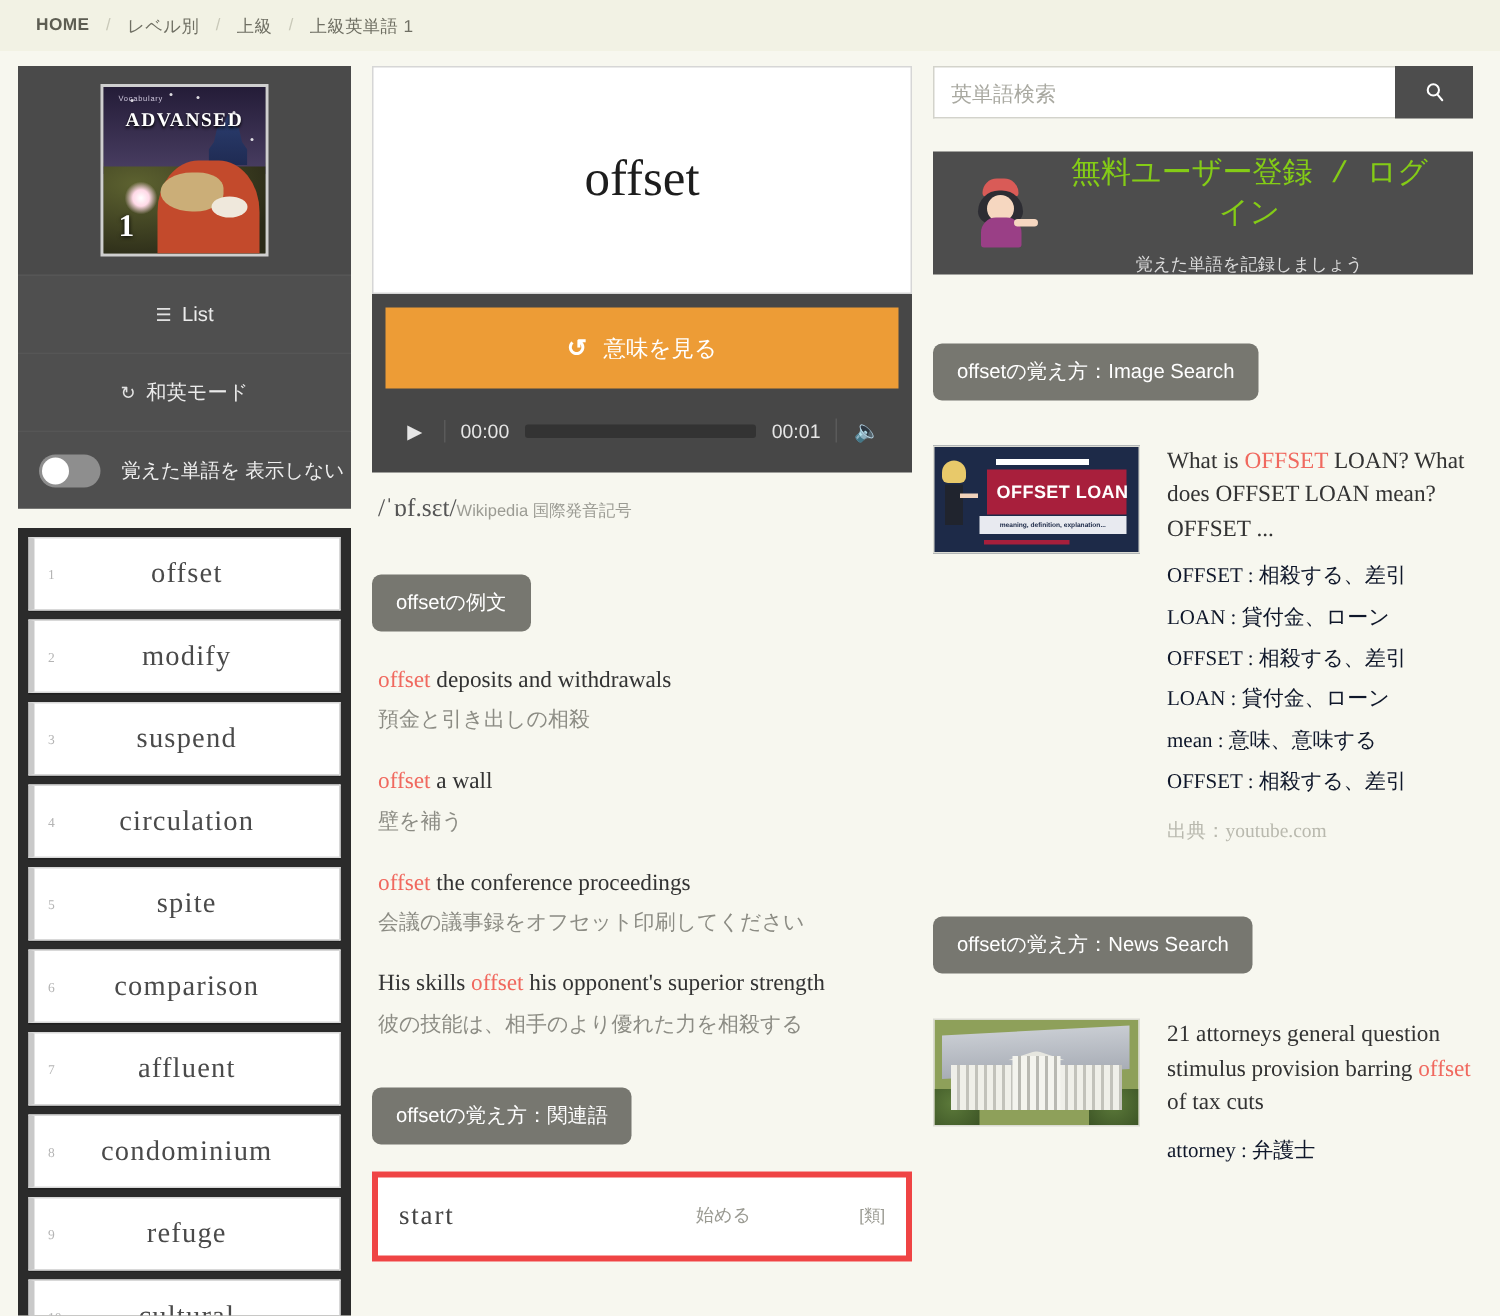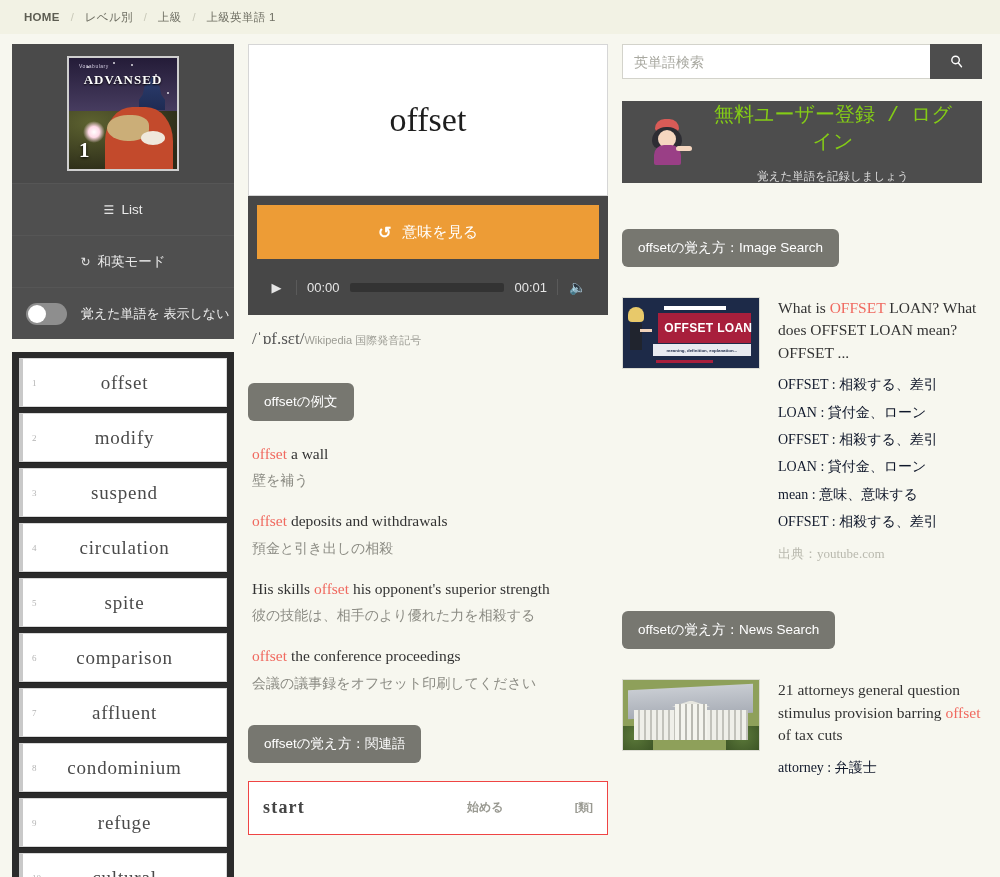--- a/index.html
+++ b/index.html
@@ -240,22 +240,21 @@
   }
   .ex-en .hl { color: #f0695f; }
   .ex-ja {
     font-size: 14px; color: #8c8c84;
     margin-top: 5px; line-height: 1.5;
     font-family: "Liberation Serif", serif;
   }
   .rel-table {
     margin-top: 18px;
     background: #fff;
-    border: 1px solid #ef4444;
-    font-weight: bold;
+    border: 4px solid #ef4444;
   }
   .rel-row {
     display: flex; align-items: center;
     height: 52px; padding: 0 14px;
   }
   .rel-w {
     flex: 1;
     font-family: "Liberation Serif", serif;
     font-size: 18px; color: #444; letter-spacing: 1.2px;
   }
@@ -532,34 +531,34 @@
 
     <div class="ipa-row">
       <span class="ipa">/ˈɒf.sɛt/</span>
       <span class="ipa-src">Wikipedia 国際発音記号</span>
     </div>
 
     <div class="sec-tag">offsetの例文</div>
 
     <div class="examples">
       <div class="ex">
+        <div class="ex-en"><span></span><span class="hl">offset</span><span> deposits and withdrawals</span></div>
+        <div class="ex-ja">預金と引き出しの相殺</div>
+      </div>
+      <div class="ex">
         <div class="ex-en"><span></span><span class="hl">offset</span><span> a wall</span></div>
         <div class="ex-ja">壁を補う</div>
       </div>
       <div class="ex">
-        <div class="ex-en"><span></span><span class="hl">offset</span><span> deposits and withdrawals</span></div>
-        <div class="ex-ja">預金と引き出しの相殺</div>
+        <div class="ex-en"><span></span><span class="hl">offset</span><span> the conference proceedings</span></div>
+        <div class="ex-ja">会議の議事録をオフセット印刷してください</div>
       </div>
       <div class="ex">
         <div class="ex-en"><span>His skills </span><span class="hl">offset</span><span> his opponent's superior strength</span></div>
         <div class="ex-ja">彼の技能は、相手のより優れた力を相殺する</div>
-      </div>
-      <div class="ex">
-        <div class="ex-en"><span></span><span class="hl">offset</span><span> the conference proceedings</span></div>
-        <div class="ex-ja">会議の議事録をオフセット印刷してください</div>
       </div>
     </div>
 
     <div class="sec-tag" style="margin-top:12px">offsetの覚え方：関連語</div>
 
     <div class="rel-table">
       <div class="rel-row">
         <span class="rel-w">start</span>
         <span class="rel-ja">始める</span>
         <span class="rel-tag">[類]</span>

